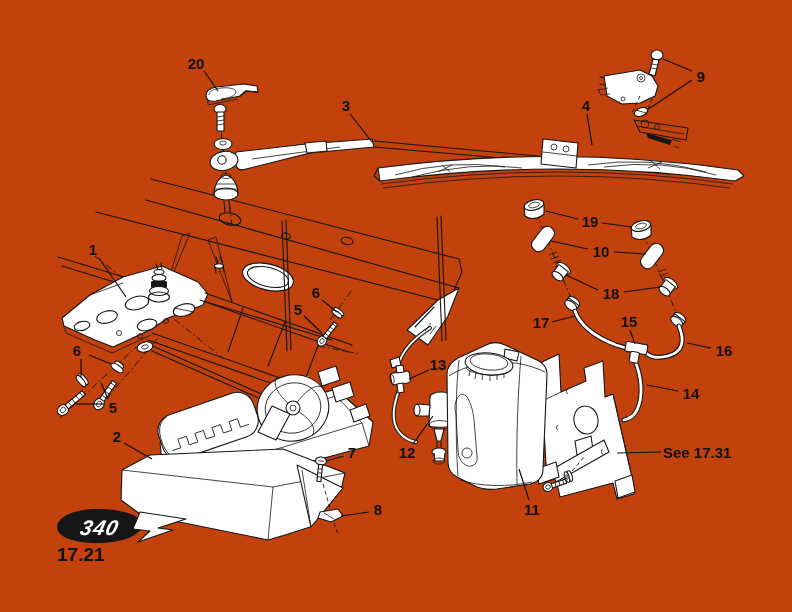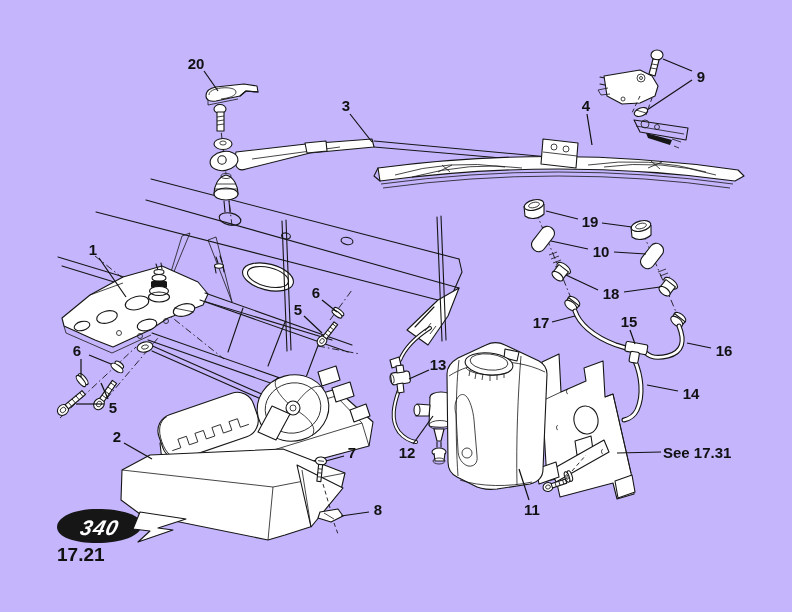--- a/index.html
+++ b/index.html
@@ -1,16 +1,16 @@
 <!DOCTYPE html>
 <html><head>
 <meta charset="utf-8">
 <style>
   html,body{margin:0;padding:0;background:#888;}
-  #stage{position:relative;width:792px;height:612px;background:#c4b5fd;overflow:hidden;
+  #stage{position:relative;width:792px;height:612px;background:#c2410c;overflow:hidden;
          font-family:"Liberation Sans",sans-serif;}
   svg{position:absolute;left:0;top:0;}
   .ln{fill:none;stroke:#161616;stroke-width:1.1;stroke-linejoin:round;stroke-linecap:round;}
   .lnw{fill:#ffffff;stroke:#161616;stroke-width:1.1;stroke-linejoin:round;}
   .lnt{fill:none;stroke:#161616;stroke-width:0.8;stroke-linejoin:round;}
   .fillk{fill:#161616;stroke:none;}
   .dash{fill:none;stroke:#161616;stroke-width:0.9;stroke-dasharray:7 3 1.5 3;}
   .dsh2{fill:none;stroke:#161616;stroke-width:0.9;stroke-dasharray:4 3;}
   .tube-o{fill:none;stroke:#161616;stroke-width:5;stroke-linecap:round;}
   .tube-i{fill:none;stroke:#ffffff;stroke-width:2.8;stroke-linecap:round;}

